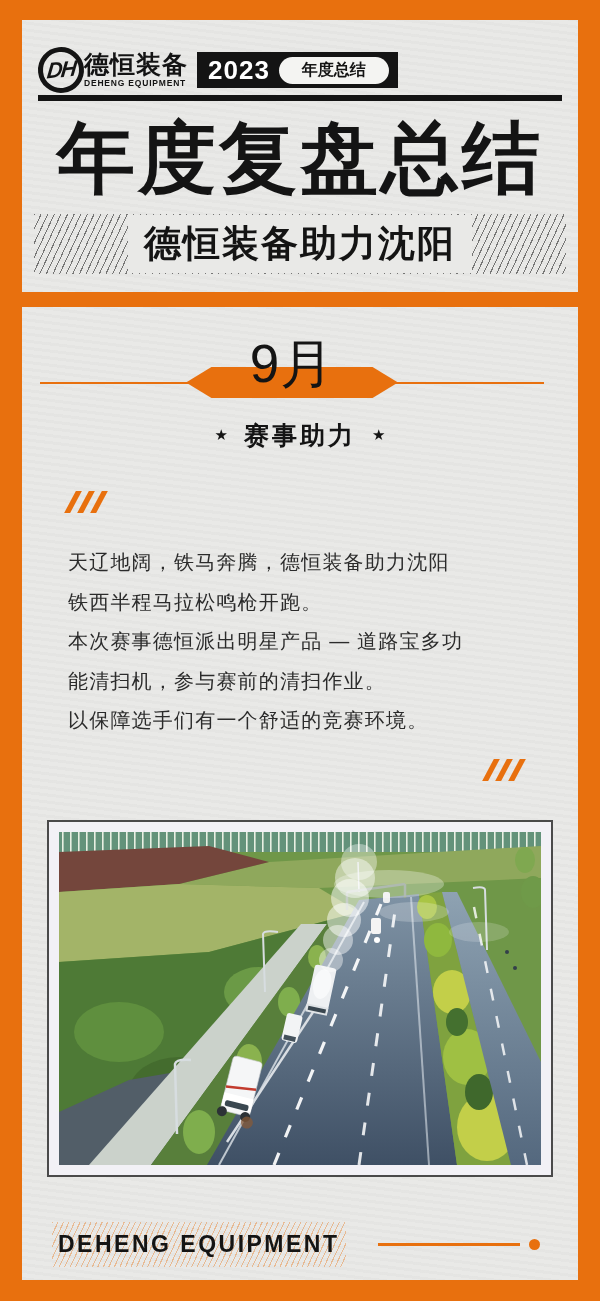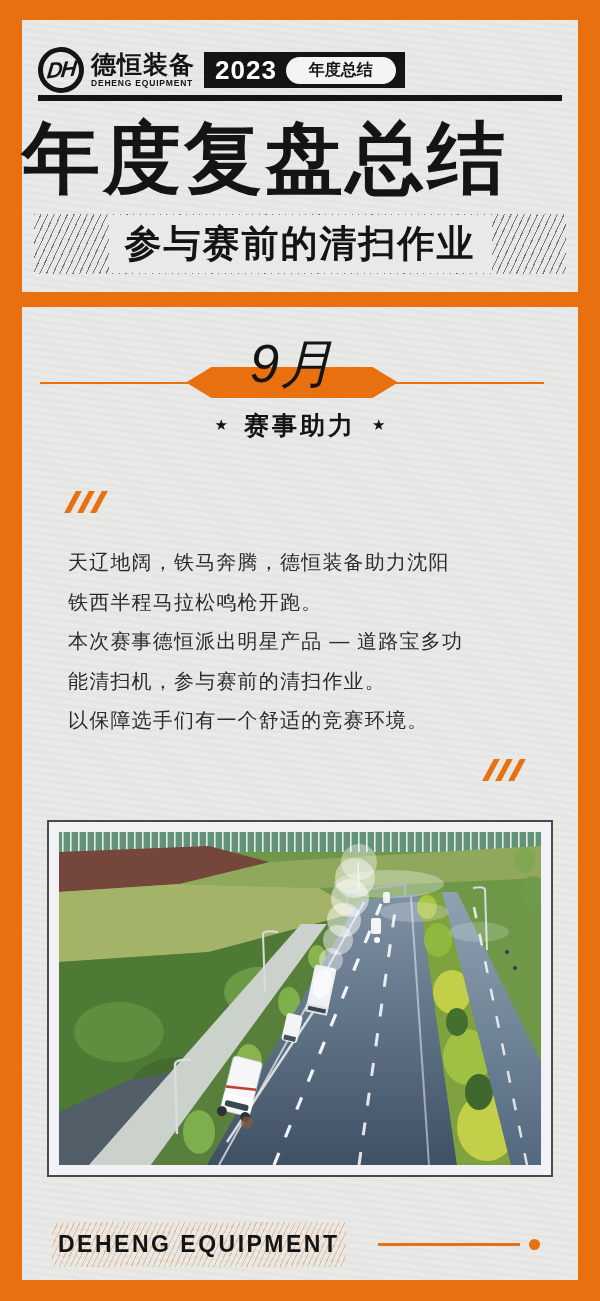--- a/index.html
+++ b/index.html
@@ -25,21 +25,21 @@
 
   
   .header{position:absolute;top:24px;left:16px;right:16px;height:52px;display:flex;align-items:center;}
   .logo{display:flex;align-items:center;}
   .logo-mark{
     width:46px;height:46px;border:5px solid var(--ink);border-radius:50%;
     display:flex;align-items:center;justify-content:center;
     transform:rotate(-6deg);flex:0 0 auto;
   }
   .logo-mark span{font-style:italic;font-weight:900;font-size:22px;letter-spacing:-2px;transform:skewX(-12deg);}
-  .logo-text{margin-left:7px;line-height:1;}
+  .logo-text{line-height:1;}
   .logo-cn{font-size:25px;font-weight:900;letter-spacing:1px;}
   .logo-en{font-size:8.5px;font-weight:700;letter-spacing:.8px;margin-top:2px;}
   .year-bar{
     margin-left:9px;background:var(--ink);height:36px;
     display:flex;align-items:center;padding:0 9px 0 11px;gap:9px;
   }
   .year{color:#fff;font-size:26px;font-weight:700;letter-spacing:1px;}
   .badge-pill{
     background:#f4f4f2;border-radius:14px;padding:3px 23px;
     font-size:16px;font-weight:700;color:var(--ink);white-space:nowrap;font-family:Liberation Serif, serif;
@@ -48,47 +48,47 @@
     margin-left:auto;font-size:22px;font-weight:800;letter-spacing:.5px;
     border-top:2px solid #3c3c3c;padding:7px 2px 0;
   }
   .double-rule{
     position:absolute;top:75px;left:16px;right:16px;height:3px;
     border-top:3px solid var(--ink);border-bottom:3px solid var(--ink);
   }
 
   
   .hero-title{
-    position:absolute;top:90px;width:100%;text-align:left;
+    position:absolute;top:90px;width:100%;text-align:center;
     font-size:78px;line-height:96px;font-weight:900;letter-spacing:3px;white-space:nowrap;
   }
   .subtitle-band{
     position:absolute;top:194px;left:12px;right:12px;height:60px;
     background:repeating-linear-gradient(115deg,rgba(25,25,25,.55) 0 1px,transparent 1px 6px);
     display:flex;align-items:center;justify-content:center;
   }
   .subtitle-band span{
     background:var(--paper);padding:4px 16px;
     font-size:37px;font-weight:800;letter-spacing:2px;white-space:nowrap;
   }
 
   
-  .month-block{position:absolute;top:0;left:0;right:16px;height:140px;font-style:italic;}
+  .month-block{position:absolute;top:0;left:0;right:16px;height:140px;}
   .month-line{position:absolute;top:75px;left:18px;right:18px;height:2px;background:var(--orange);}
   .month-hex{
     position:absolute;top:60px;left:50%;transform:translateX(-50%);
     width:212px;height:31px;background:var(--orange);
     clip-path:polygon(0 50%,12% 0,88% 0,100% 50%,88% 100%,12% 100%);
   }
   .month-text{
     position:absolute;top:24px;width:100%;text-align:center;
     font-size:53px;font-weight:500;line-height:1.25;letter-spacing:1px;
   }
   .tagline{
-    position:absolute;top:102px;width:100%;text-align:center;
+    position:absolute;top:112px;width:100%;text-align:center;
     font-size:25px;font-weight:800;letter-spacing:3px;
   }
   .tagline .star{font-size:15px;font-weight:400;vertical-align:4px;letter-spacing:0;}
   .tagline .star.left{margin-right:16px;}
   .tagline .star.right{margin-left:16px;}
 
   
   .slashes{position:absolute;display:flex;gap:7px;}
   .slashes i{display:block;width:6px;height:22px;background:var(--orange);transform:skewX(-28deg);}
   .slashes-left{top:184px;left:48px;}
@@ -131,21 +131,21 @@
       </div>
     </div>
     <div class="year-bar">
       <span class="year">2023</span>
       <span class="badge-pill">年度总结</span>
     </div>
   </div>
   <div class="double-rule"></div>
   <div class="hero-title">年度复盘总结</div>
   <div class="subtitle-band">
-    <span>参与赛前的清扫作业</span>
+    <span>德恒装备助力沈阳</span>
   </div>
 </div>
 
 <div class="card card-main">
 
   <div class="month-block">
     <div class="month-line"></div>
     <div class="month-hex"></div>
     <div class="month-text">9月</div>
   </div>

